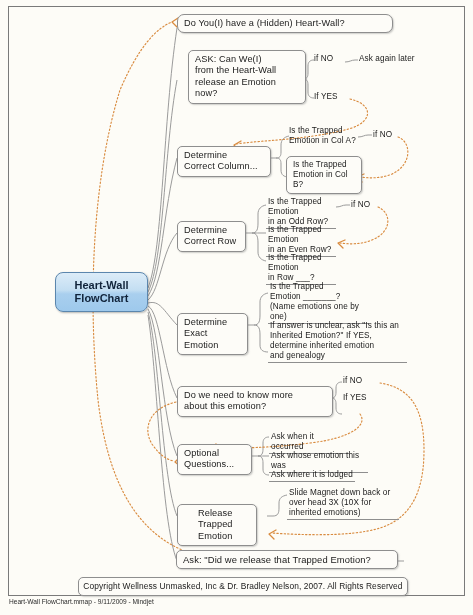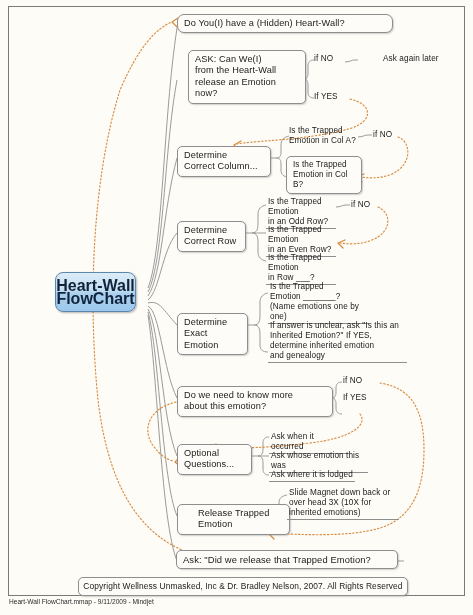--- a/index.html
+++ b/index.html
@@ -63,32 +63,32 @@
   .tiny {
     font-size: 8.2px;
     line-height: 10px;
   }
 
   
   #root-node {
     position: absolute;
     left: 55px;
     top: 272px;
-    width: 81px;
+    width: 93px;
     height: 40px;
     border: 1px solid #5b86ad;
     border-radius: 8px;
     background: linear-gradient(to bottom, #dcecf8 0%, #c3def2 45%, #a9cfee 55%, #9ec9ec 100%);
     box-shadow: 1px 1px 2px rgba(100,100,100,0.45);
     display: flex;
     align-items: center;
     justify-content: center;
     flex-direction: column;
     font-weight: bold;
-    font-size: 16px;
+    font-size: 11px;
     line-height: 13px;
     color: #10233a;
     text-align: center;
     box-sizing: border-box;
   }
 
   
   #footer-label {
     position: absolute;
     left: 9px;
@@ -223,21 +223,21 @@
     <div>from the Heart-Wall</div>
     <div>release an Emotion</div>
     <div>now?</div>
   </div>
   <div class="node plain tiny" style="left:314px; top:54px;">
     <span>if NO</span>
   </div>
   <div class="node plain tiny" style="left:314px; top:92px;">
     <span>If YES</span>
   </div>
-  <div class="node plain tiny" style="left:359px; top:54px;margin-left:24px;">
+  <div class="node plain tiny" style="left:359px; top:54px;">
     <span>Ask again later</span>
   </div>
 
   <div class="node boxed" style="left:177px; top:146px; width:94px;">
     <div>Determine</div>
     <div>Correct Column...</div>
   </div>
   <div class="node plain tiny" style="left:289px; top:126px; width:72px;">
     <div>Is the Trapped</div>
     <div>Emotion in Col A?</div>
@@ -304,21 +304,21 @@
   <div class="node plain tiny underlined" style="left:269px; top:431px; width:80px; border-bottom:1px solid #8e8e8e;">
     <span>Ask when it occurred</span>
   </div>
   <div class="node plain tiny underlined" style="left:269px; top:450px; width:99px; border-bottom:1px solid #8e8e8e;">
     <span>Ask whose emotion this was</span>
   </div>
   <div class="node plain tiny underlined" style="left:269px; top:469px; width:86px; border-bottom:1px solid #8e8e8e;">
     <span>Ask where it is lodged</span>
   </div>
 
-  <div class="node boxed" style="left:177px; top:504px; width:113px;padding-left:20px;">
+  <div class="node boxed" style="left:177px; top:504px; width:80px;padding-left:20px;">
     <div>Release  Trapped</div>
     <div>Emotion</div>
   </div>
   <div class="node plain tiny underlined" style="left:287px; top:487px; width:112px; border-bottom:1px solid #8e8e8e;">
     <div>Slide Magnet down back or</div>
     <div>over head 3X (10X for</div>
     <div>inherited emotions)</div>
   </div>
 
   <div id="q-final" class="node boxed">

